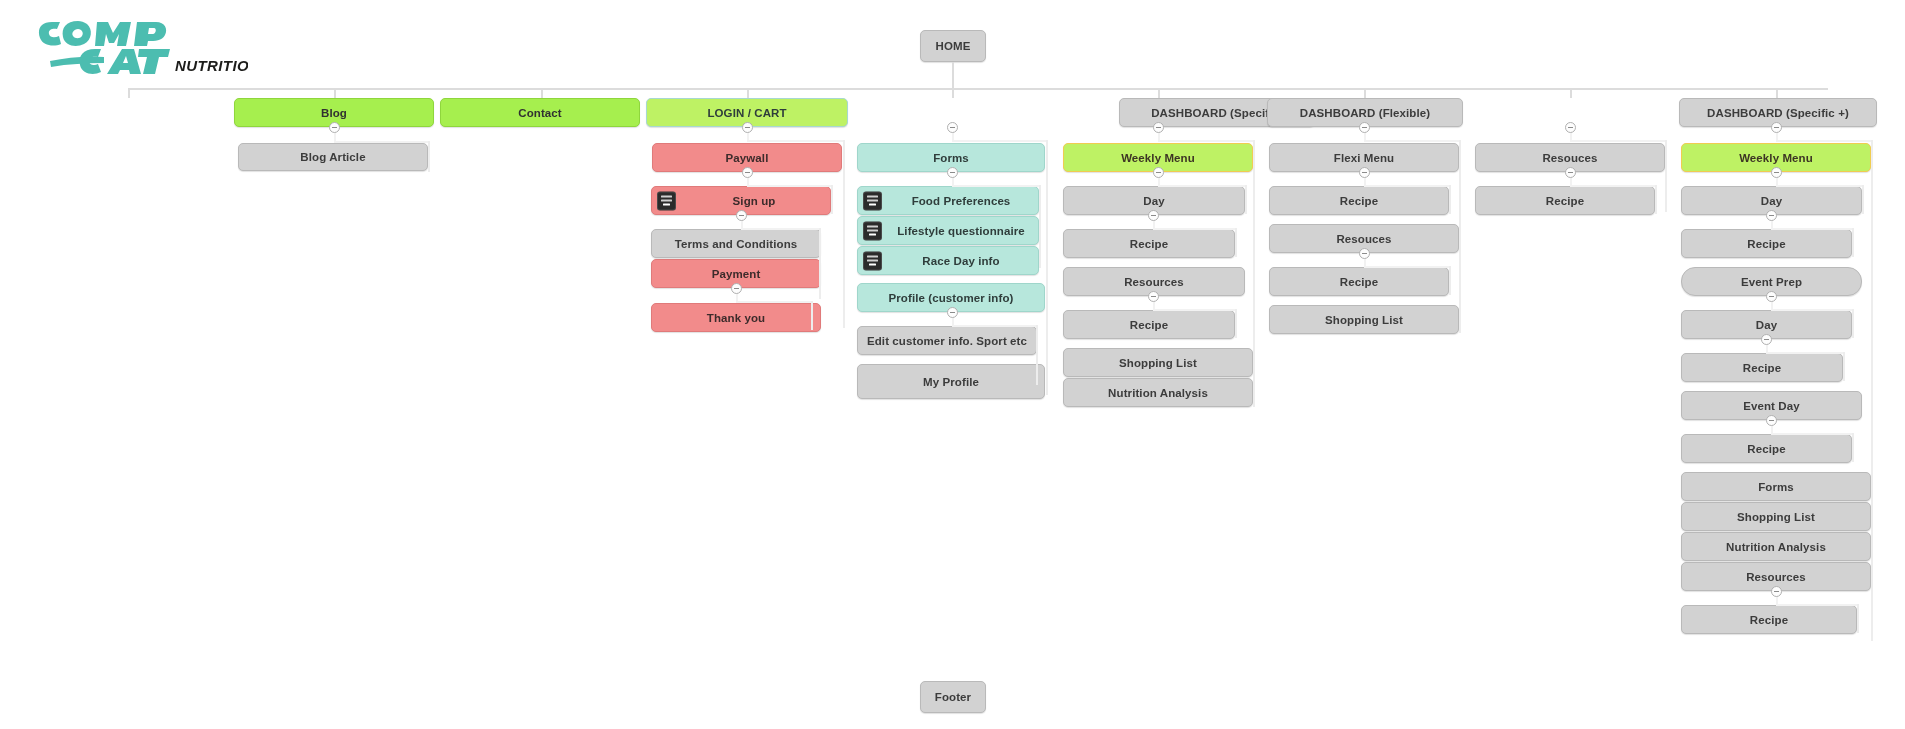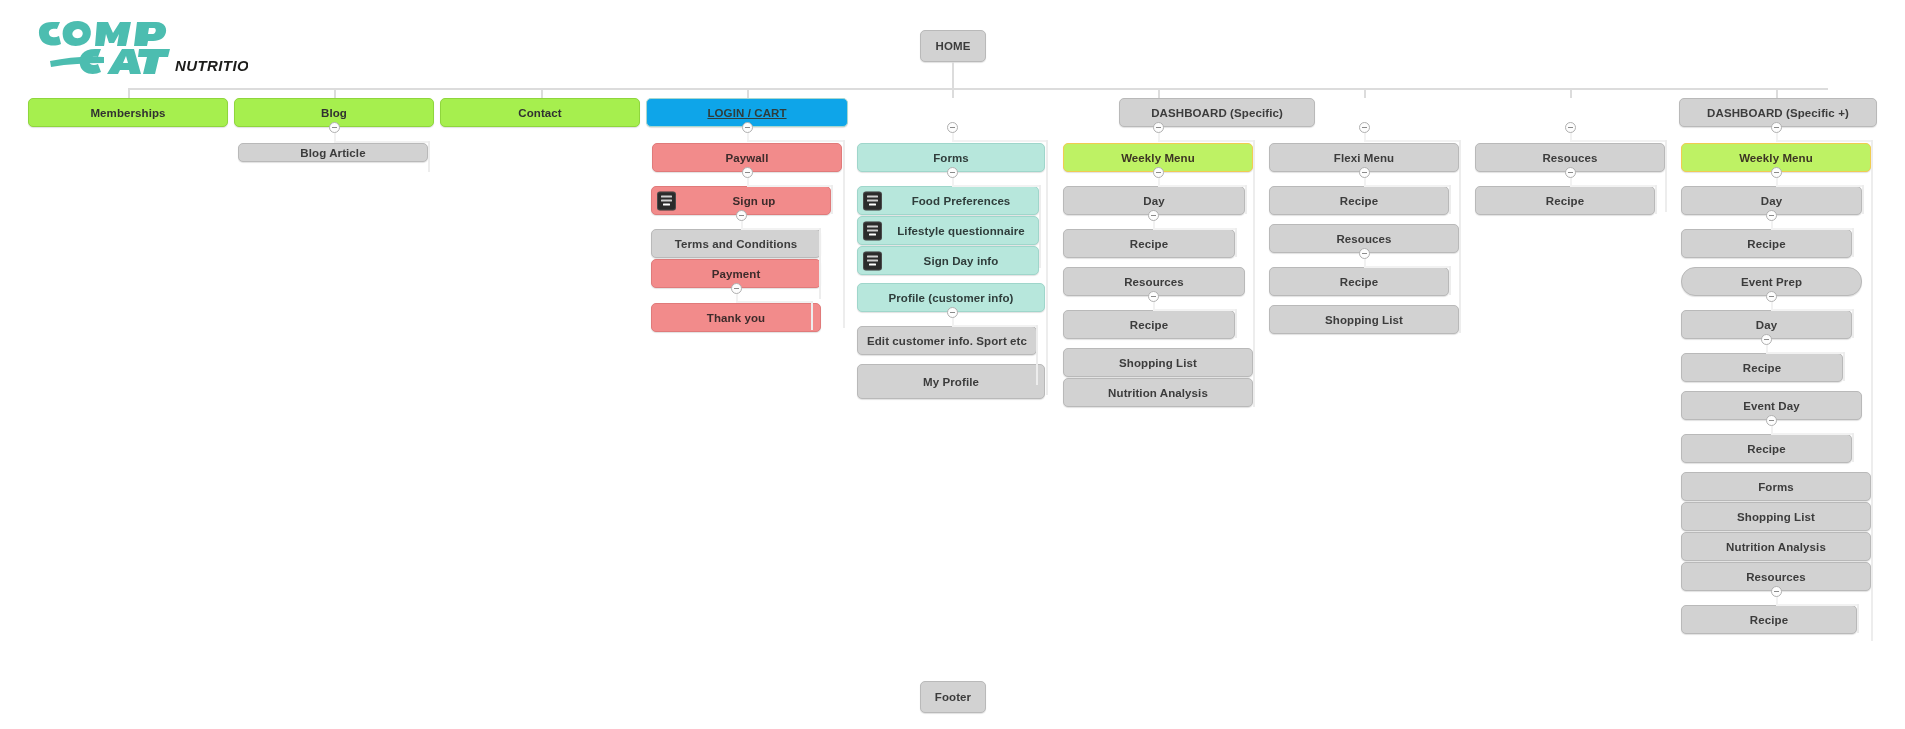--- a/index.html
+++ b/index.html
@@ -25,21 +25,21 @@
     font-weight: bold;
     color: #333333;
     letter-spacing: 0.1px;
     text-align: right;
     box-shadow: 0 1px 1px rgba(0,0,0,0.12);
     white-space: nowrap;
     overflow: hidden;
   }
   .node.c-gray   { background: #d2d2d2; border-color: #b9b9b9; color: #3c3c3c; }
   .node.c-green  { background: #a6ef4e; border-color: #8fd63d; color: #313131; }
-  .node.c-teal   { background: #0ea5e9; border-color: #a7d8d0; color: #2f3d3b; text-decoration: underline; }
+  .node.c-teal   { background: #bef264; border-color: #a7d8d0; color: #2f3d3b; }
   .node.c-mint   { background: #b7e7dc; border-color: #9fd6cb; color: #2f3d3b; }
   .node.c-red    { background: #f28b8b; border-color: #e07a7a; color: #3d2b2b; }
   .node.c-yellow { background: #bef264; border-color: #f0cc51; color: #3d3524; }
 
   .node.lead { padding-left: 26px; }
 
   
   .form-icon {
     position: absolute; left: 5px; top: 50%;
     transform: translateY(-50%);
@@ -116,44 +116,44 @@
   <div class="ln v dk" style="left:128px; top:88px; height:10px;"></div>
   <div class="ln v dk" style="left:334px; top:88px; height:10px;"></div>
   <div class="ln v dk" style="left:541px; top:88px; height:10px;"></div>
   <div class="ln v dk" style="left:747px; top:88px; height:10px;"></div>
   <div class="ln v dk" style="left:952px; top:88px; height:10px;"></div>
   <div class="ln v dk" style="left:1158px; top:88px; height:10px;"></div>
   <div class="ln v dk" style="left:1364px; top:88px; height:10px;"></div>
   <div class="ln v dk" style="left:1570px; top:88px; height:10px;"></div>
   <div class="ln v dk" style="left:1776px; top:88px; height:10px;"></div>
 
-  <div class="node c-green" style="left:28px; top:98px; width:200px; height:29px;">
-    <span>Memberships</span>
-  </div>
   <div class="node c-green" style="left:234px; top:98px; width:200px; height:29px;">
     <span>Blog</span>
   </div>
   <div class="node c-green" style="left:440px; top:98px; width:200px; height:29px;">
     <span>Contact</span>
   </div>
   <div class="node c-teal" style="left:646px; top:98px; width:202px; height:29px;">
     <span>LOGIN / CART</span>
   </div>
   <div class="node c-gray" style="left:1119px; top:98px; width:196px; height:29px;">
     <span>DASHBOARD (Specific)</span>
+  </div>
+  <div class="node c-gray" style="left:1267px; top:98px; width:196px; height:29px;">
+    <span>DASHBOARD (Flexible)</span>
   </div>
   <div class="node c-gray" style="left:1679px; top:98px; width:198px; height:29px;">
     <span>DASHBOARD (Specific +)</span>
   </div>
 
   <div class="collapse" style="left:329px; top:122px;"></div>
   <div class="ln v lt" style="left:334px; top:132px; height:10px;"></div>
   <div class="ln h lt" style="left:334px; top:141px; width:95px;"></div>
   <div class="rail" style="left:428px; top:141px; height:31px;"></div>
-  <div class="node c-gray" style="left:238px; top:143px; width:190px; height:19px;">
+  <div class="node c-gray" style="left:238px; top:143px; width:190px; height:28px;">
     <span>Blog Article</span>
   </div>
 
   <div class="collapse" style="left:742px; top:122px;"></div>
   <div class="ln v lt" style="left:747px; top:132px; height:9px;"></div>
   <div class="ln h lt" style="left:747px; top:140px; width:97px;"></div>
   <div class="rail" style="left:843px; top:140px; height:188px;"></div>
 
   <div class="node c-red" style="left:652px; top:143px; width:190px; height:29px;">
     <span>Paywall</span>
@@ -220,21 +220,21 @@
         <i class="b3"></i>
       </span>
     <span>Lifestyle questionnaire</span>
   </div>
   <div class="node c-mint lead" style="left:857px; top:246px; width:182px; height:29px;">
     <span class="form-icon">
         <i class="b1"></i>
         <i class="b2"></i>
         <i class="b3"></i>
       </span>
-    <span>Sign Day info</span>
+    <span>Race Day info</span>
   </div>
 
   <div class="node c-mint" style="left:857px; top:283px; width:188px; height:29px;">
     <span>Profile (customer info)</span>
   </div>
   <div class="collapse" style="left:947px; top:307px;"></div>
   <div class="ln v lt" style="left:952px; top:317px; height:9px;"></div>
   <div class="ln h lt" style="left:952px; top:325px; width:85px;"></div>
   <div class="rail" style="left:1036px; top:325px; height:60px;"></div>
 

